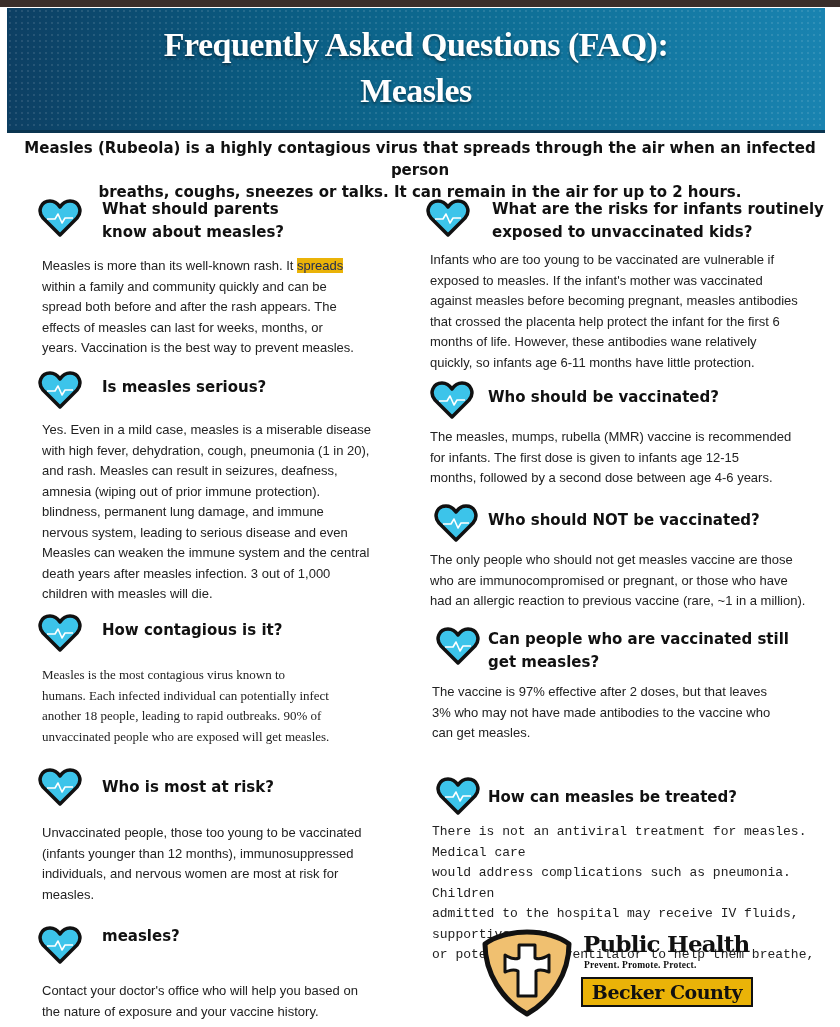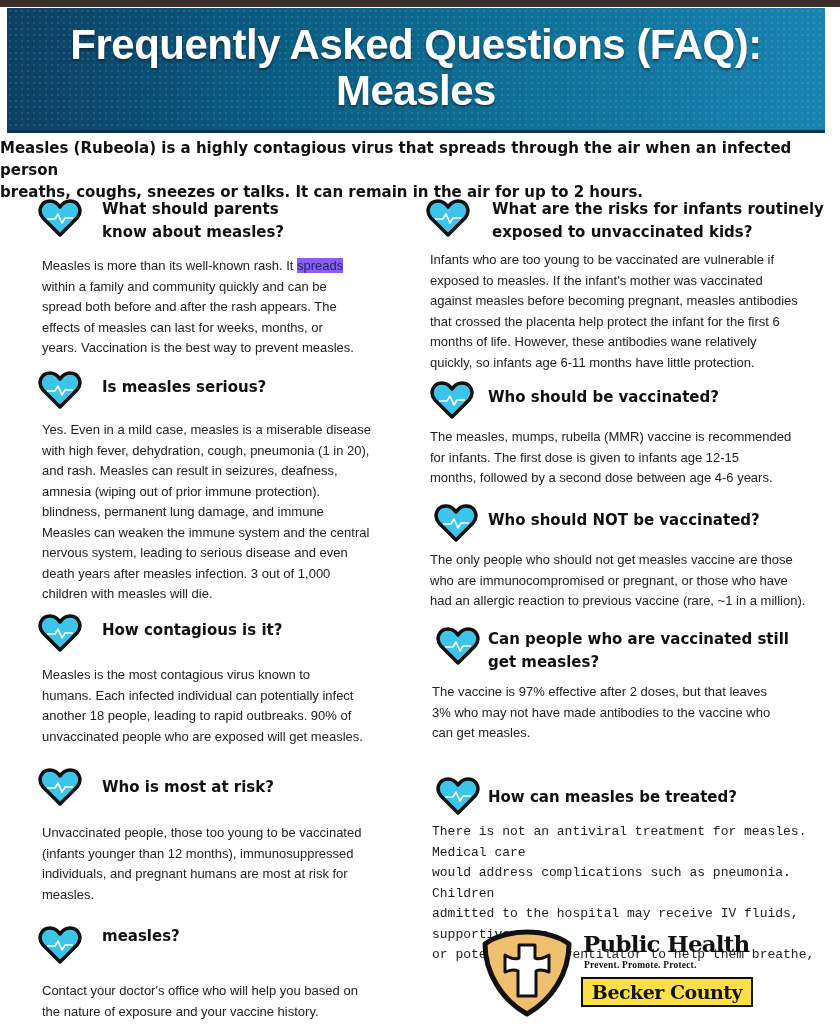--- a/index.html
+++ b/index.html
@@ -19,31 +19,31 @@
     .banner {
       position: absolute; left: 7px; top: 8px; width: 818px; height: 125px;
       background:
         radial-gradient(circle, rgba(255,255,255,0.10) 1px, transparent 1.3px) 0 0/6px 6px,
         linear-gradient(90deg, #0d3f63 0%, #0a5a80 30%, #0e6e95 60%, #1983b0 100%);
       box-shadow: inset 0 -3px 0 #0a3550;
       text-align: center;
     }
     .banner-title {
       color: #ffffff;
-      font-family: Liberation Sans, sans-serif;
+      font-family: Liberation Serif, serif;
       font-weight: bold;
-      font-size: 42px;
+      font-size: 34px;
       line-height: 46px;
       margin-top: 14px;
       letter-spacing: -0.5px;
       text-shadow: 0 2px 3px rgba(0,0,0,0.45);
     }
     .intro {
       position: absolute; left: 0; top: 137px; width: 840px;
-      text-align: left;
+      text-align: center;
       font-family: "DejaVu Sans", sans-serif;
       font-weight: bold;
       font-size: 15px;
       line-height: 22px;
       color: #111;
     }
     .faq { position: absolute; }
     .heart {
       position: absolute; left: 0; top: 0; width: 44px; height: 40px;
     }
@@ -55,35 +55,35 @@
       line-height: 23px;
       color: #111;
     }
     .a {
       position: absolute;
       font-family: "Liberation Sans", sans-serif;
       font-size: 13px;
       line-height: 20.5px;
       color: #222;
     }
-    .hl { background: #8b5cf6; color: #1d2a55; }
+    .hl { background: #eab308; color: #1d2a55; }
     .logo { position: absolute; left: 478px; top: 928px; width: 290px; height: 95px; }
     .logo-ph {
       position: absolute; left: 105px; top: 2px;
       font-family: "DejaVu Serif", serif; font-weight: bold;
       font-size: 23px; color: #111; letter-spacing: -0.8px; white-space: nowrap;
     }
     .logo-tag {
       position: absolute; left: 106px; top: 32px;
       font-family: Liberation Serif, serif; font-weight: bold;
       font-size: 9.5px; color: #111; white-space: nowrap; letter-spacing: 0.2px;
     }
     .logo-county {
       position: absolute; left: 103px; top: 49px; width: 172px; height: 30px;
-      background: #fde047; border: 2.5px solid #111; box-sizing: border-box;
+      background: #eab308; border: 2.5px solid #111; box-sizing: border-box;
       font-family: "DejaVu Serif", serif; font-weight: bold;
       font-size: 19px; line-height: 26px; text-align: center; color: #111;
       letter-spacing: -0.5px;
     }
   </style>
 </head>
 <body>
 
 <div class="topbar"></div>
 
@@ -131,53 +131,53 @@
     </svg>
   <div class="q" style="left:64px; top:6px;">
     <div>Is measles serious?</div>
   </div>
   <div class="a" style="left:4px; top:50px;">
     <div>Yes. Even in a mild case, measles is a miserable disease</div>
     <div>with high fever, dehydration, cough, pneumonia (1 in 20),</div>
     <div>and rash. Measles can result in seizures, deafness,</div>
     <div>amnesia (wiping out of prior immune protection).</div>
     <div>blindness, permanent lung damage, and immune</div>
+    <div>nervous system, leading to serious disease and even</div>
     <div>Measles can weaken the immune system and the central</div>
-    <div>nervous system, leading to serious disease and even</div>
     <div>death years after measles infection. 3 out of 1,000</div>
     <div>children with measles will die.</div>
   </div>
 </div>
 
 <div class="faq" style="left:38px; top:613px; width:380px; height:140px;">
   <svg class="heart">
       <use href="#heart"></use>
     </svg>
   <div class="q" style="left:64px; top:6px;">
     <div>How contagious is it?</div>
   </div>
-  <div class="a" style="left:4px; top:52px;">
+  <div class="a" style="left:4px; top:52px;font-family:Liberation Serif, serif;">
     <div>Measles is the most contagious virus known to</div>
     <div>humans. Each infected individual can potentially infect</div>
     <div>another 18 people, leading to rapid outbreaks. 90% of</div>
     <div>unvaccinated people who are exposed will get measles.</div>
   </div>
 </div>
 
 <div class="faq" style="left:38px; top:767px; width:380px; height:140px;">
   <svg class="heart">
       <use href="#heart"></use>
     </svg>
   <div class="q" style="left:64px; top:9px;">
     <div>Who is most at risk?</div>
   </div>
   <div class="a" style="left:4px; top:56px;">
     <div>Unvaccinated people, those too young to be vaccinated</div>
     <div>(infants younger than 12 months), immunosuppressed</div>
-    <div>individuals, and pregnant humans are most at risk for</div>
+    <div>individuals, and nervous women are most at risk for</div>
     <div>measles.</div>
   </div>
 </div>
 
 <div class="faq" style="left:38px; top:925px; width:380px; height:100px;">
   <svg class="heart">
       <use href="#heart"></use>
     </svg>
   <div class="q" style="left:64px; top:0;">
     <div>measles?</div>

